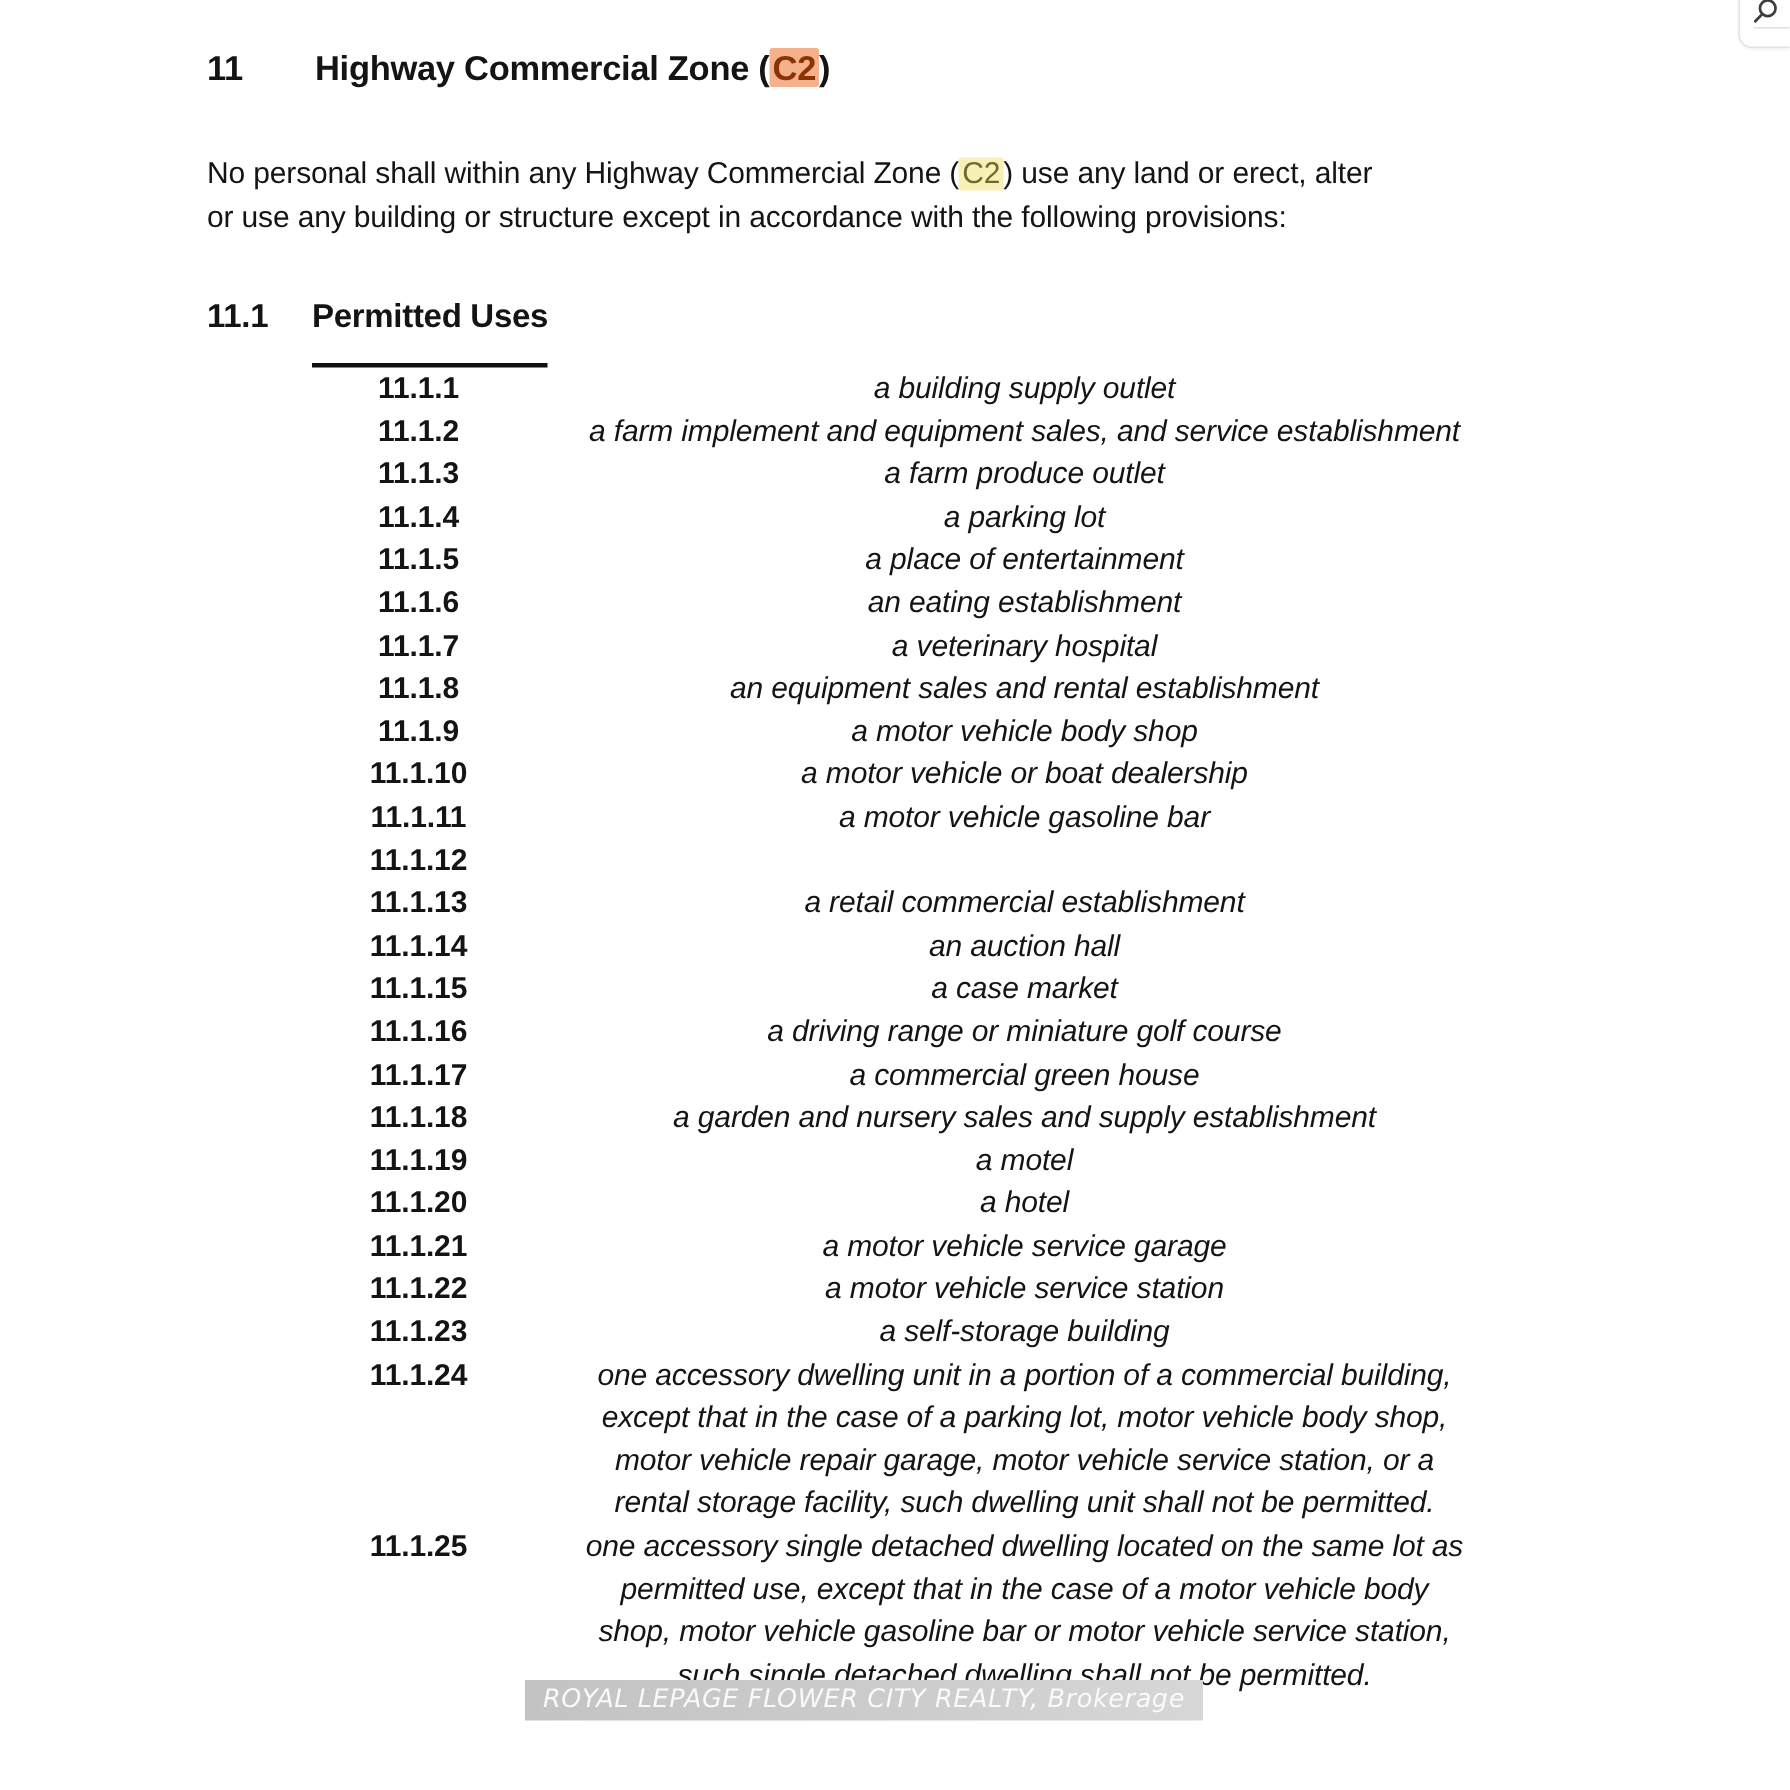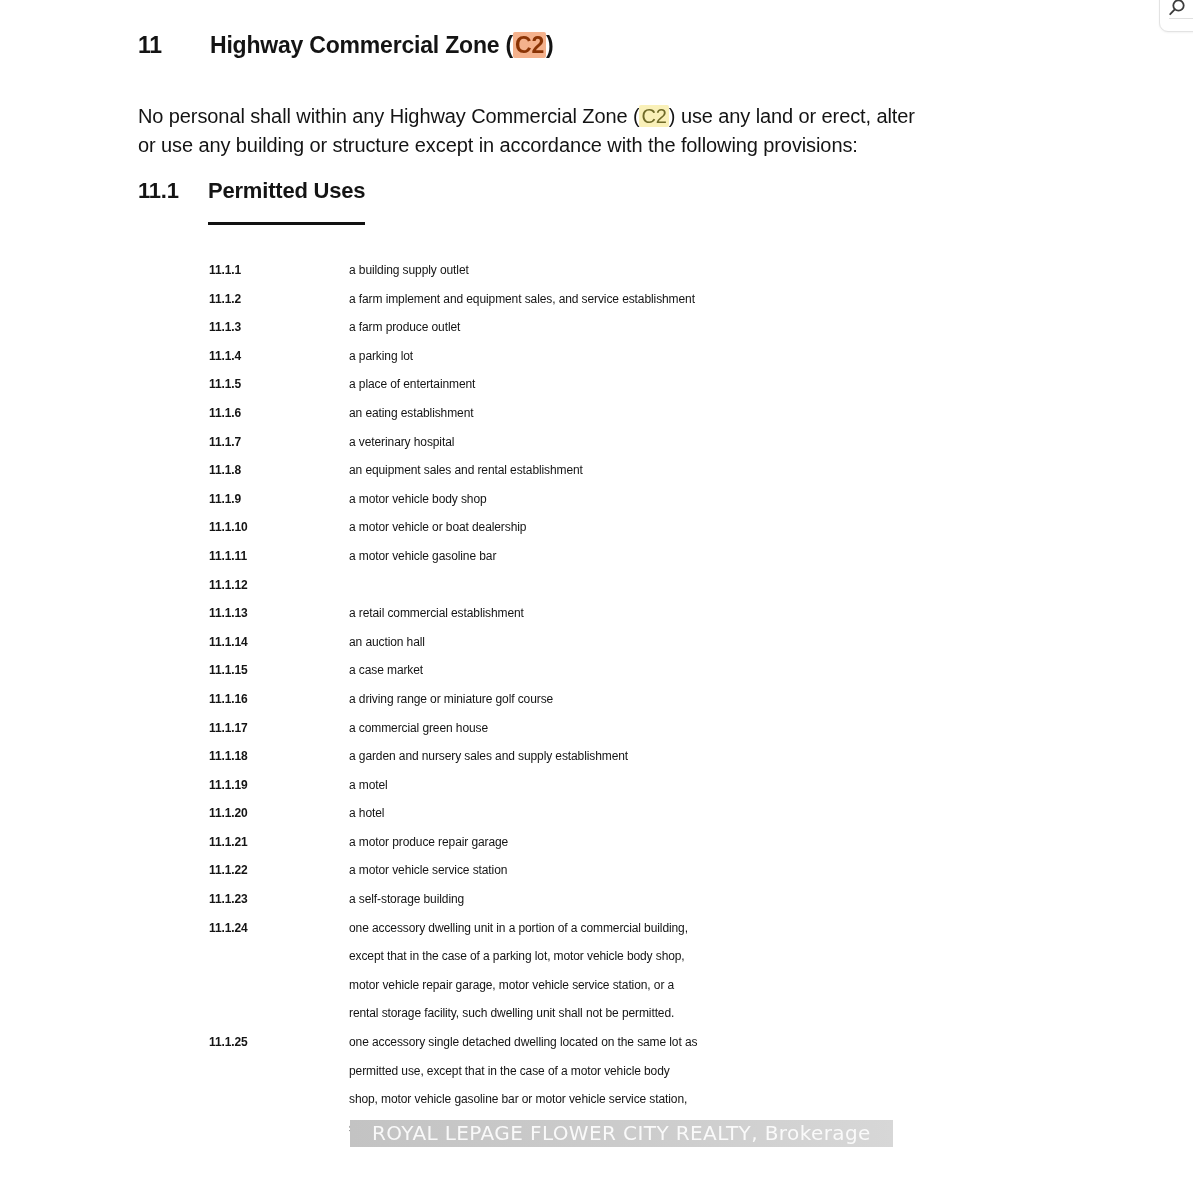--- a/index.html
+++ b/index.html
@@ -45,64 +45,66 @@
     letter-spacing: -0.1px;
   }
   .hl-intro {
     background: #f9f0b8;
     color: #6f6a28;
     padding: 0 2px;
     border-radius: 2px;
   }
   
   .section-head {
-    margin-top: 16px;
+    margin-top: 36px;
     display: flex;
     font-weight: bold;
     font-size: 22px;
     line-height: 29px;
     letter-spacing: -0.2px;
   }
   .section-head .snum { width: 70px; flex-shrink: 0; }
   .section-head .slabel {
     border-bottom: 3px solid #111;
     padding-bottom: 17px;
   }
   
   .uses {
-    margin-top: 31px;
     margin-left: 71px;
-    font-size: 12px;
+    font-size: 20px;
     line-height: 28.6px;
     letter-spacing: -0.1px;
+    text-align: center;
   }
   .row { display: flex; }
   .row .num {
     width: 140px;
     flex-shrink: 0;
     font-weight: bold;
   }
   .row .desc {
     width: 668px;
     white-space: pre-line;
+    font-style: italic;
   }
   
   .watermark {
     position: absolute;
     left: 350px;
     top: 1120px;
     height: 27px;
     line-height: 27px;
-    padding: 0 22px;
+    padding: 0 12px;
     background: linear-gradient(90deg, #c3c3c3 0%, #cccccc 55%, #d7d7d7 100%);
     color: rgba(252, 252, 252, 0.95);
     font-family: "DejaVu Sans", sans-serif;
-    font-size: 20px;
+    font-size: 17px;
     letter-spacing: 0.4px;
     white-space: nowrap;
+    font-style: italic;
   }
   
   .zoom-card {
     position: absolute;
     top: -22px;
     right: -12px;
     width: 44px;
     height: 52px;
     background: #ffffff;
     border: 1px solid #e3e3e3;
@@ -216,21 +218,21 @@
       <div class="row">
         <span class="num">11.1.19</span>
         <span class="desc">a motel</span>
       </div>
       <div class="row">
         <span class="num">11.1.20</span>
         <span class="desc">a hotel</span>
       </div>
       <div class="row">
         <span class="num">11.1.21</span>
-        <span class="desc">a motor produce repair garage</span>
+        <span class="desc">a motor vehicle service garage</span>
       </div>
       <div class="row">
         <span class="num">11.1.22</span>
         <span class="desc">a motor vehicle service station</span>
       </div>
       <div class="row">
         <span class="num">11.1.23</span>
         <span class="desc">a self-storage building</span>
       </div>
       <div class="row">

